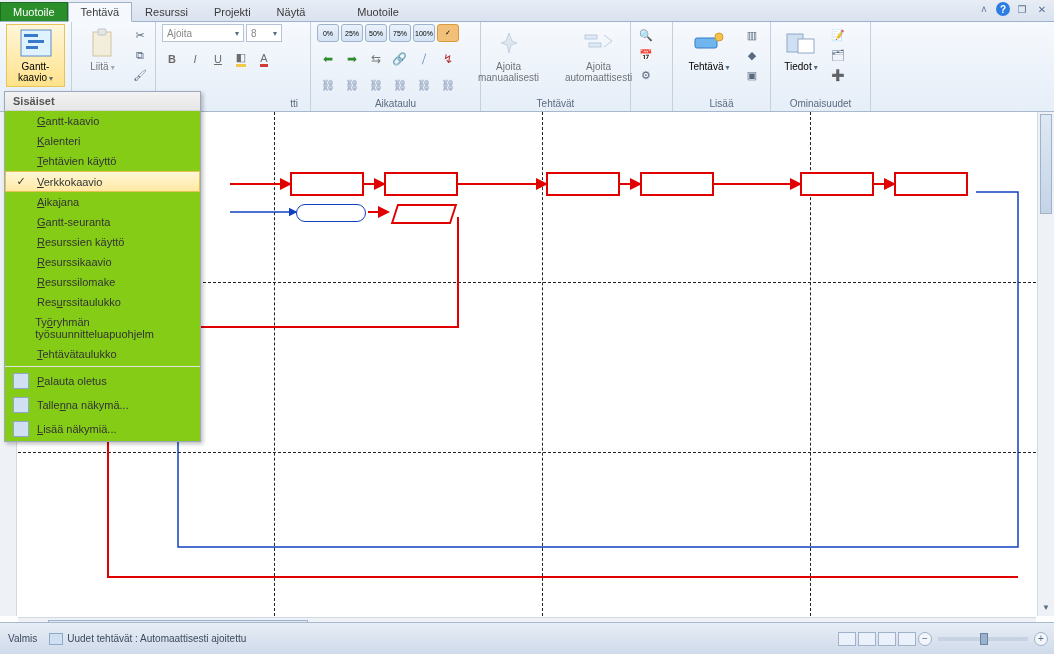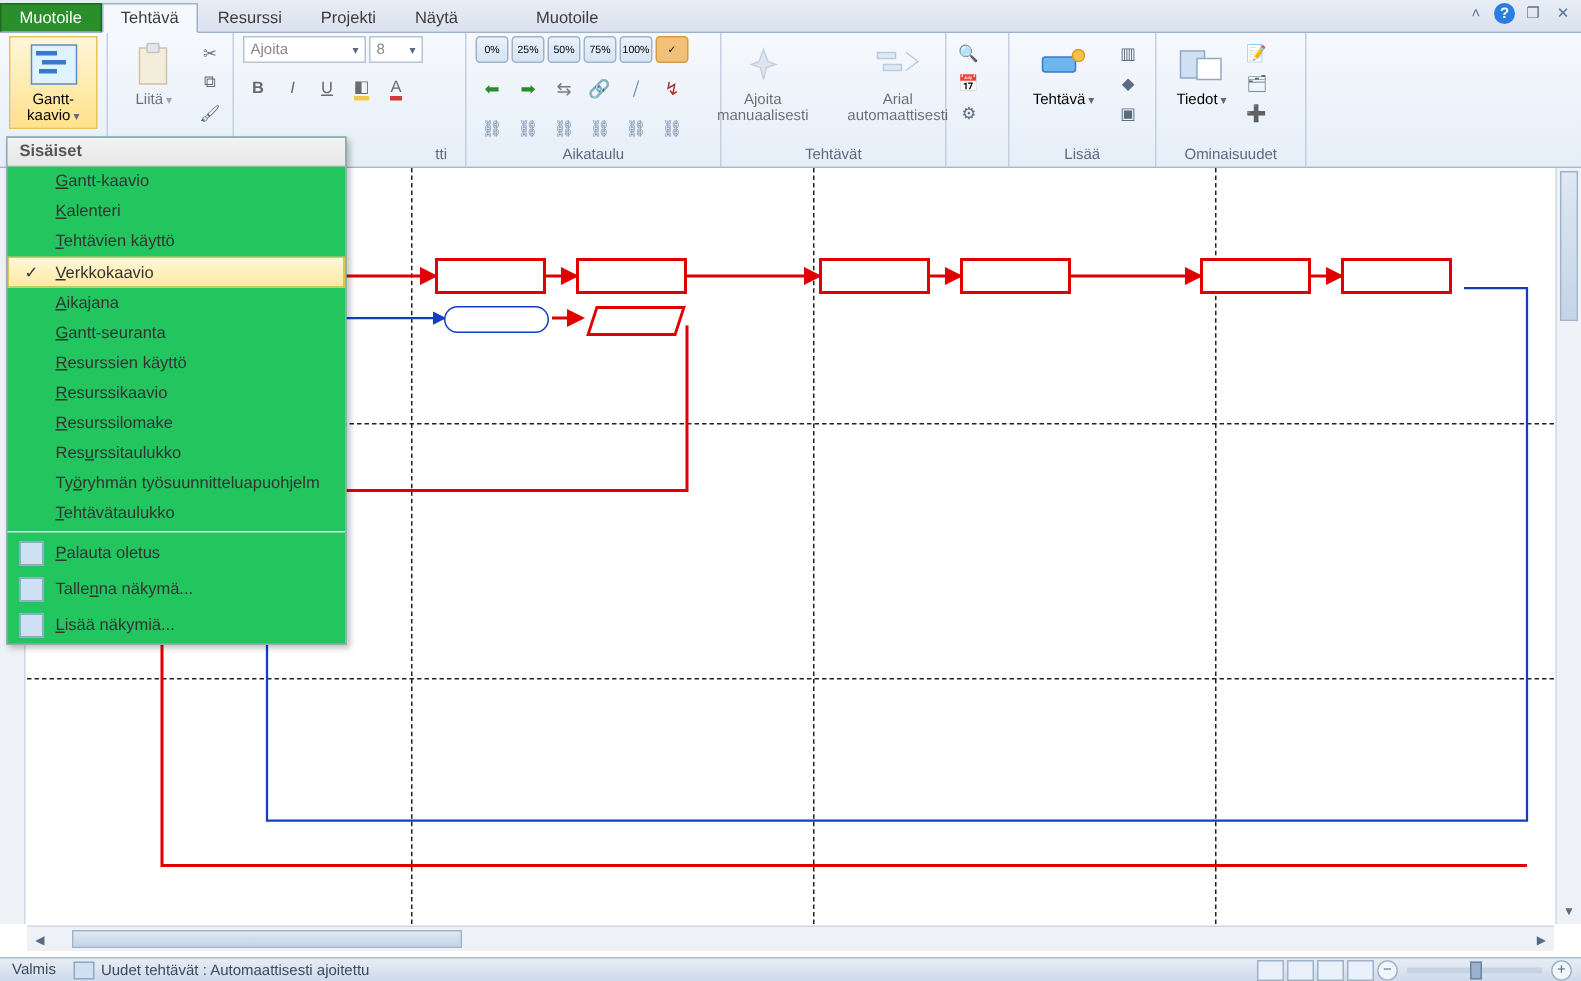--- a/index.html
+++ b/index.html
@@ -40,21 +40,21 @@
   .pct-btn { width:22px; height:18px; border:1px solid #9fb2c9; border-radius:3px; background:linear-gradient(#eaf2fb,#d4e3f4); font-size:7px; display:flex; align-items:center; justify-content:center; cursor:pointer;}
   .link-row { display:flex; gap:2px; margin-top:4px;}
   .link-btn { width:22px; height:18px; display:flex; align-items:center; justify-content:center; color:#4a76b8; cursor:pointer; font-size:12px;}
   .chain-row { display:flex; gap:2px; margin-top:4px;}
   .chain-btn { width:22px; height:18px; display:flex; align-items:center; justify-content:center; color:#6d85a3; cursor:pointer; font-size:11px;}
 
   .tiny-col { display:flex; flex-direction:column; gap:2px; padding-top:2px;}
   .tiny-btn { width:18px; height:18px; display:flex; align-items:center; justify-content:center; cursor:pointer; color:#5b6b7f;}
 
   
-  .dropdown { position:absolute; left:4px; top:91px; width:227px; background:#22c55e; border:1px solid #9ca9ba; box-shadow:2px 2px 4px rgba(0,0,0,0.25); z-index:50; }
+  .dropdown { position:absolute; left:4px; top:91px; width:197px; background:#84cc16; border:1px solid #9ca9ba; box-shadow:2px 2px 4px rgba(0,0,0,0.25); z-index:50; }
   .dropdown .hdr { background:linear-gradient(#f3f3f3,#e6e6e6); padding:3px 8px; font-size:11px; font-weight:bold; color:#555; border-bottom:1px solid #d3d3d3;}
   .dropdown .sep { height:1px; background:#e2e2e2; margin:2px 0;}
   .dd-item { display:flex; align-items:center; gap:8px; padding:4px 8px 4px 8px; font-size:11px; color:#333; cursor:pointer;}
   .dd-item .chk { width:16px; text-align:center; color:#333;}
   .dd-item.selected { background:linear-gradient(#fff7d7,#ffe9a3); border:1px solid #e5c353; padding:3px 7px 3px 7px;}
   .dd-item .u { text-decoration:underline; }
   .dd-item .ic { width:16px; height:16px; background:#cfe0f2; border:1px solid #8fa8c6; display:inline-block;}
   .icon-cell { width:16px; display:flex; align-items:center; justify-content:center;}
 
   
@@ -71,21 +71,21 @@
   .left-gutter{position:absolute; left:0; top:0; width:17px; bottom:18px; background:#eef1f5; border-right:1px solid #cfd8e3;}
 
   
   .node { position:absolute; border:2px solid #e00000; background:#fff; font-size:4px; color:#b00000; padding:2px; }
   .node.blue { border:1px solid #1040c0; background:#fff; }
   .node.par { border:2px solid #e00000; transform:skewX(-18deg); }
   .dashed-v { position:absolute; top:0; bottom:0; border-left:1.5px dashed #222; }
   .dashed-h { position:absolute; left:0; right:0; border-top:1.5px dashed #222; }
 
   
-  .statusbar { position:absolute; left:0; right:0; bottom:0; height:16px; background:linear-gradient(#e7edf5,#cfdaea); border-top:1px solid #a8b8cd; display:flex; align-items:center; font-size:10px; color:#3b4a5e; }
+  .statusbar { position:absolute; left:0; right:0; bottom:0; height:32px; background:linear-gradient(#e7edf5,#cfdaea); border-top:1px solid #a8b8cd; display:flex; align-items:center; font-size:10px; color:#3b4a5e; }
   .statusbar .left { padding:0 8px; display:flex; gap:12px; align-items:center;}
   .statusbar .right { margin-left:auto; display:flex; align-items:center; gap:2px; padding:0 6px;}
   .view-btn { width:18px; height:14px; border:1px solid #9fb2c9; background:#eaf1fa; cursor:pointer;}
   .zoom-track { width:90px; height:4px; background:#c7d3e2; position:relative; margin:0 4px;}
   .zoom-thumb { position:absolute; top:-4px; left:42px; width:8px; height:12px; background:#9ab1ce; border:1px solid #6d85a3;}
   .round-btn { width:14px; height:14px; border-radius:50%; border:1px solid #9fb2c9; background:#f2f6fb; display:flex; align-items:center; justify-content:center; font-size:10px; cursor:pointer; color:#5b6b7f;}
 
   svg.abs { position:absolute; left:0; top:0; }
 </style>
 </head>
@@ -214,21 +214,21 @@
         <div class="lbl">Ajoita manuaalisesti</div>
       </div>
       <div class="big-btn" style="opacity:.55;width:72px">
         <div class="icon-slot">
           <svg width="30" height="24">
               <rect x="1" y="4" width="12" height="4" fill="#cfe0f2" stroke="#8fa8c6"></rect>
               <rect x="5" y="12" width="12" height="4" fill="#cfe0f2" stroke="#8fa8c6"></rect>
               <path d="M20 4 L28 10 L20 16" fill="none" stroke="#8fa8c6"></path>
             </svg>
         </div>
-        <div class="lbl">Arial automaattisesti</div>
+        <div class="lbl">Ajoita automaattisesti</div>
       </div>
     </div>
     <div class="group-title">Tehtävät</div>
   </div>
 
   <div class="group" style="width:42px">
     <div class="group-body">
         <div class="tiny-col">
       <div class="tiny-btn">🔍</div>
       <div class="tiny-btn">📅</div>
@@ -414,21 +414,21 @@
           <span class="ic"></span>
         </span>
         <span><span class="u">L</span>isää näkymiä...</span>
       </div>
     </div>
 </div>
 
 <div class="statusbar">
   <div class="left">
     <span>Valmis</span>
-    <span style="display:flex;align-items:flex-end;gap:4px">
+    <span style="display:flex;align-items:center;gap:4px">
       <span style="width:14px;height:12px;background:#cfe0f2;border:1px solid #8fa8c6;display:inline-block"></span>
       <span>Uudet tehtävät : Automaattisesti ajoitettu</span>
     </span>
   </div>
   <div class="right">
     <div class="view-btn"></div>
     <div class="view-btn"></div>
     <div class="view-btn"></div>
     <div class="view-btn"></div>
     <div class="round-btn">−</div>

